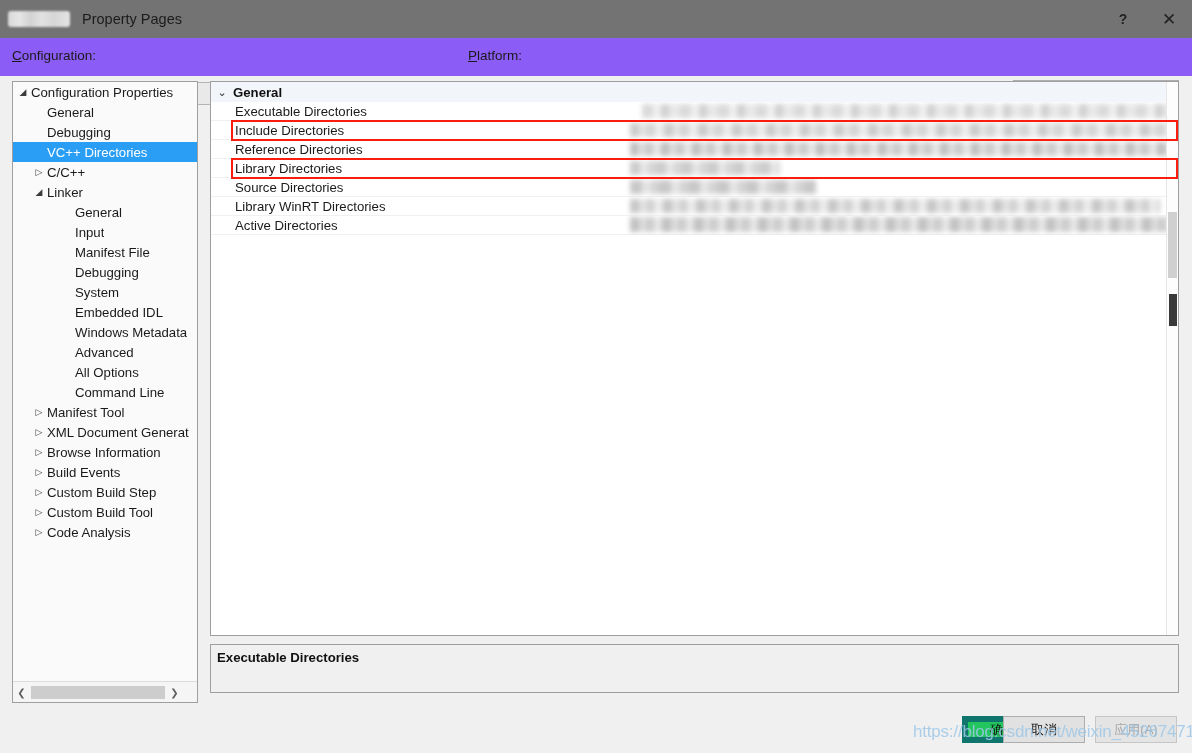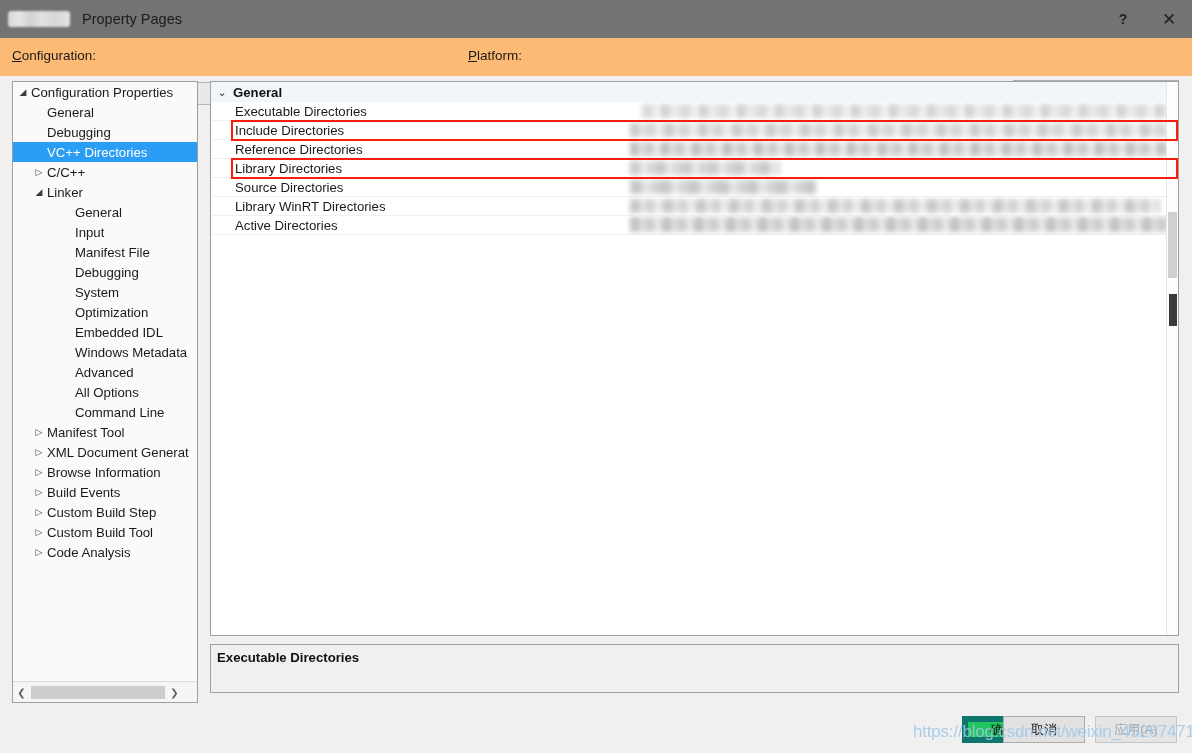--- a/index.html
+++ b/index.html
@@ -41,21 +41,21 @@
     font-size: 15px; color: #222;
     background: transparent; border: none;
     font-family: "Liberation Sans", sans-serif;
   }
   #help-button { position: absolute; right: 46px; top: 0; font-weight: bold; font-size: 14px;}
   #close-button { position: absolute; right: 0; top: 0; font-size: 17px; }
 
   
   #config-bar {
     position: absolute; left: 0; top: 38px; width: 1192px; height: 38px;
-    background: #fdba74;
+    background: #8b5cf6;
   }
   .cfg-label {
     position: absolute; top: 10px;
     font-size: 13.5px; color: #1a1a1a;
   }
   .cfg-label u { text-decoration: underline; }
   .combo {
     position: absolute; top: 44px;
     height: 23px;
     background: #e9e9e9;
@@ -326,24 +326,20 @@
       <div class="tree-item lvl2">
         <span class="expander"></span>
         <span class="tree-label">Debugging</span>
       </div>
       <div class="tree-item lvl2">
         <span class="expander"></span>
         <span class="tree-label">System</span>
       </div>
       <div class="tree-item lvl2">
         <span class="expander"></span>
-        <span class="tree-label">Optimization</span>
-      </div>
-      <div class="tree-item lvl2">
-        <span class="expander"></span>
         <span class="tree-label">Embedded IDL</span>
       </div>
       <div class="tree-item lvl2">
         <span class="expander"></span>
         <span class="tree-label">Windows Metadata</span>
       </div>
       <div class="tree-item lvl2">
         <span class="expander"></span>
         <span class="tree-label">Advanced</span>
       </div>

